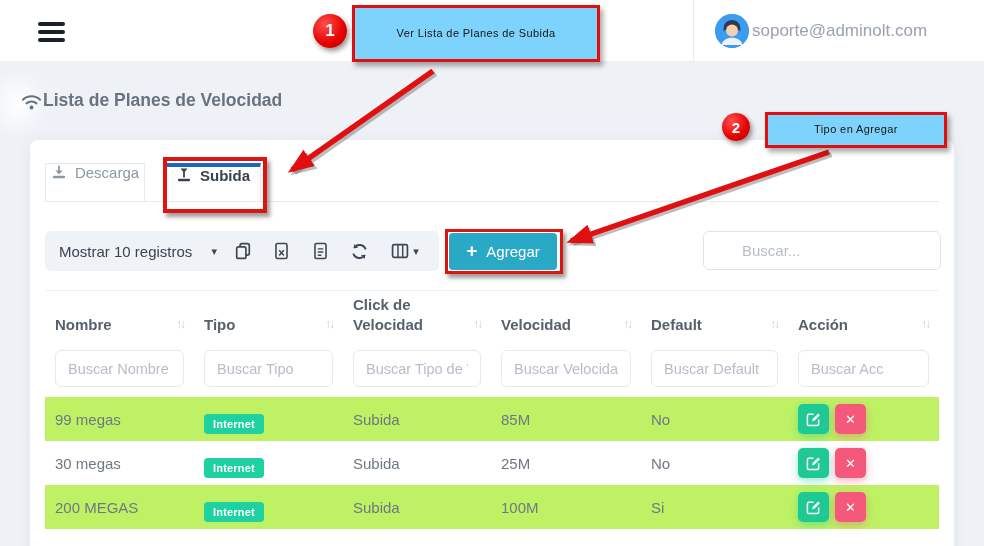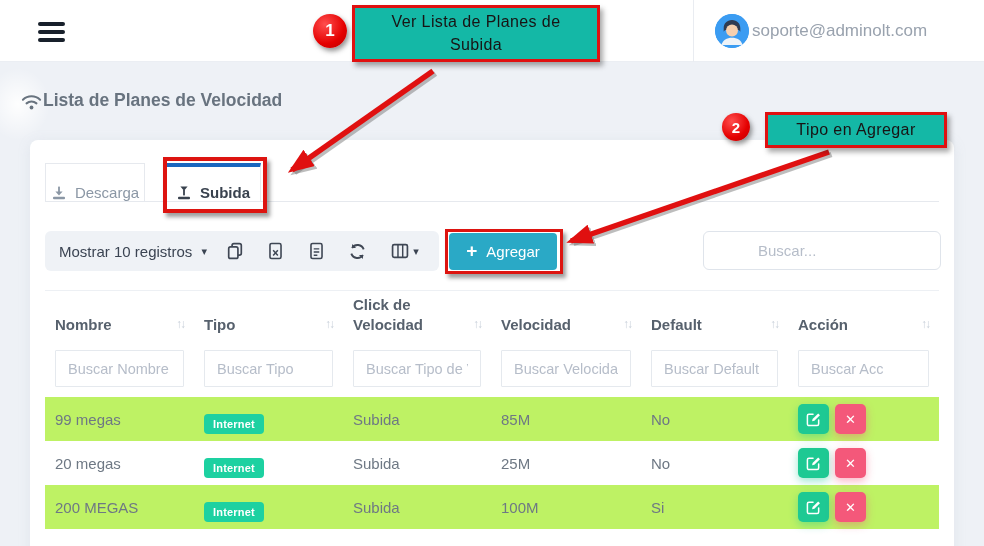--- a/index.html
+++ b/index.html
@@ -16,57 +16,57 @@
 
   
   .page-title { position:absolute; left:20px; top:90px; display:flex; align-items:center; color:#68737f; font-weight:bold; font-size:17.5px; }
   .glow { position:absolute; left:-14px; top:68px; width:64px; height:72px; background:radial-gradient(closest-side, rgba(255,255,255,.95), rgba(255,255,255,0)); }
 
   
   .card { position:absolute; left:30px; top:140px; width:924px; height:430px; background:#fff; border-radius:8px; box-shadow:0 2px 14px rgba(140,152,170,.13); }
 
   
   .tabs { position:absolute; left:15px; right:15px; top:24px; height:38px; border-bottom:1px solid #e6e9ee; display:flex; align-items:flex-end; }
-  .tab { height:38px; display:flex; align-items:flex-end; justify-content:center; gap:8px; font-size:15px; background:#fff; cursor:pointer; }
+  .tab { height:38px; display:flex; align-items:flex-start; justify-content:center; gap:8px; font-size:15px; background:#fff; cursor:pointer; }
   .tab-descarga { width:100px; border:1px solid #e6e9ee; border-bottom:none; color:#8b97a5; }
   .tab-subida { width:96px; margin-left:20px; border:1px solid #e9ecf0; border-bottom:none; border-top:4px solid #1b67bf; color:#39424e; font-weight:bold; }
 
   
   .toolbar-group { position:absolute; left:15px; top:91px; width:394px; height:40px; background:#eff2f6; border-radius:6px; display:flex; align-items:center; justify-content:space-between; padding:0 14px; }
-  .show-select { display:flex; align-items:center; gap:9px; font-size:15px; color:#3b4452; cursor:pointer; white-space:nowrap; }
+  .show-select { display:flex; align-items:center; gap:19px; font-size:15px; color:#3b4452; cursor:pointer; white-space:nowrap; }
   .caret { font-size:11px; color:#3b4452; }
   .icon-btn { width:26px; height:28px; display:flex; align-items:center; justify-content:center; cursor:pointer; color:#3f4754; }
   .btn-agregar { position:absolute; left:419px; top:93px; width:108px; height:37px; background:#2aa9c6; border:none; border-radius:4px; color:#fff; font-size:15px; font-family:inherit; display:flex; align-items:center; justify-content:center; gap:9px; cursor:pointer; }
   .btn-agregar .plus { font-size:19px; font-weight:bold; line-height:1; margin-top:-2px; }
-  .search-box { position:absolute; right:13px; top:91px; width:238px; height:39px; border:1px solid #dfe4eb; border-radius:6px; background:#fff; display:flex; align-items:center; gap:26px; padding:0 28px; }
+  .search-box { position:absolute; right:13px; top:91px; width:238px; height:39px; border:1px solid #dfe4eb; border-radius:6px; background:#fff; display:flex; align-items:center; gap:26px; padding:0 12px; }
   .search-box input { border:none; outline:none; flex:1; font-size:15px; color:#6e7884; font-family:inherit; background:transparent; }
   input::placeholder { color:#b6bdc9; }
 
   
   .table-wrap { position:absolute; left:15px; right:15px; top:150px; }
   table { width:100%; border-collapse:collapse; table-layout:fixed; }
   thead th { padding:4px 10px 10px; border-top:1px solid #edf0f4; text-align:left; vertical-align:bottom; }
   .th-inner { display:flex; align-items:flex-end; justify-content:space-between; min-height:38px; font-size:15px; color:#57616d; font-weight:bold; line-height:1.3; cursor:pointer; }
   .sort { font-size:12px; color:#c9d0da; letter-spacing:-2px; font-weight:normal; padding-bottom:1px; }
   .filter-row td { padding:6px 10px 10px; }
-  .filter { width:100%; height:37px; border:1px solid #e5e9ee; border-radius:1px; padding:0 12px; font-size:14.5px; font-family:inherit; color:#8d96a3; outline:none; }
+  .filter { width:100%; height:37px; border:1px solid #e5e9ee; border-radius:6px; padding:0 12px; font-size:14.5px; font-family:inherit; color:#8d96a3; outline:none; }
   tbody tr { height:44px; }
   tbody tr.striped { background:#bef264; }
   tbody td { font-size:15px; color:#6e7884; padding:0 10px; }
   .badge { display:inline-block; background:#1dd1a1; color:#fff; font-size:11px; font-weight:bold; padding:4px 9px; border-radius:4px; letter-spacing:.2px;margin-top:10px; }
   .action-btn { width:31px; height:30px; border:none; border-radius:5px; display:inline-flex; align-items:center; justify-content:center; cursor:pointer; vertical-align:middle; }
   .edit { background:#1ec993; margin-right:6px; box-shadow:0 3px 8px rgba(30,201,147,.45); }
   .del { background:#f4587a; color:#fff; font-size:13px; font-weight:bold; font-family:inherit; box-shadow:0 3px 8px rgba(244,88,122,.45); }
 
   
   .ann { position:absolute; inset:0; pointer-events:none; z-index:40; }
   .red-outline { position:absolute; border:4px solid #dd1410; box-shadow:3px 4px 4px rgba(40,40,40,.45); }
   .outl-subida { left:163px; top:157px; width:104px; height:56px; }
   .outl-agregar { left:445px; top:229px; width:118px; height:45px; border-width:3px; }
-  .callout { position:absolute; background:#14b8a6; border:3px solid #e01010; box-shadow:3px 4px 5px rgba(40,40,40,.4); display:flex; align-items:center; justify-content:center; text-align:center; color:#181414; font-size:16px; line-height:1.4; letter-spacing:.4px; }
+  .callout { position:absolute; background:#7dd3fc; border:3px solid #e01010; box-shadow:3px 4px 5px rgba(40,40,40,.4); display:flex; align-items:center; justify-content:center; text-align:center; color:#181414; font-size:11px; line-height:1.4; letter-spacing:.4px; }
   .callout1 { left:352px; top:5px; width:248px; height:57px; padding:0 12px; }
   .callout2 { left:765px; top:112px; width:182px; height:36px; }
   .step-circle { position:absolute; border-radius:50%; background:radial-gradient(circle at 35% 30%, #ff4e4e, #e40000 60%, #b80000); color:#fff; display:flex; align-items:center; justify-content:center; font-weight:bold; box-shadow:2px 3px 5px rgba(40,40,40,.5); }
   .circle1 { left:313px; top:14px; width:34px; height:34px; font-size:17px; }
   .circle2 { left:722px; top:113px; width:28px; height:28px; font-size:15px; }
   .arrows { position:absolute; left:0; top:0; }
 </style>
 </head>
 <body>
 
@@ -246,21 +246,21 @@
                 <svg width="15" height="15" viewBox="0 0 16 16">
                     <path d="M13.5 8.5v4.4c0 .9-.7 1.6-1.6 1.6H3.1c-.9 0-1.6-.7-1.6-1.6V4.1c0-.9.7-1.6 1.6-1.6h4.4" stroke="#fff" stroke-width="1.6" fill="none" stroke-linecap="round"></path>
                     <path d="M6.5 9.9l.5-2.4 6-6 1.9 1.9-6 6z" fill="#fff"></path>
                   </svg>
               </button><button class="action-btn del">
                   <span>✕</span>
                 </button>
             </td>
           </tr>
           <tr>
-            <td>20 megas</td>
+            <td>30 megas</td>
             <td><span class="badge">Internet</span></td>
             <td>Subida</td>
             <td>25M</td>
             <td>No</td>
             <td>
               <button class="action-btn edit">
                 <svg width="15" height="15" viewBox="0 0 16 16">
                     <path d="M13.5 8.5v4.4c0 .9-.7 1.6-1.6 1.6H3.1c-.9 0-1.6-.7-1.6-1.6V4.1c0-.9.7-1.6 1.6-1.6h4.4" stroke="#fff" stroke-width="1.6" fill="none" stroke-linecap="round"></path>
                     <path d="M6.5 9.9l.5-2.4 6-6 1.9 1.9-6 6z" fill="#fff"></path>
                   </svg>

